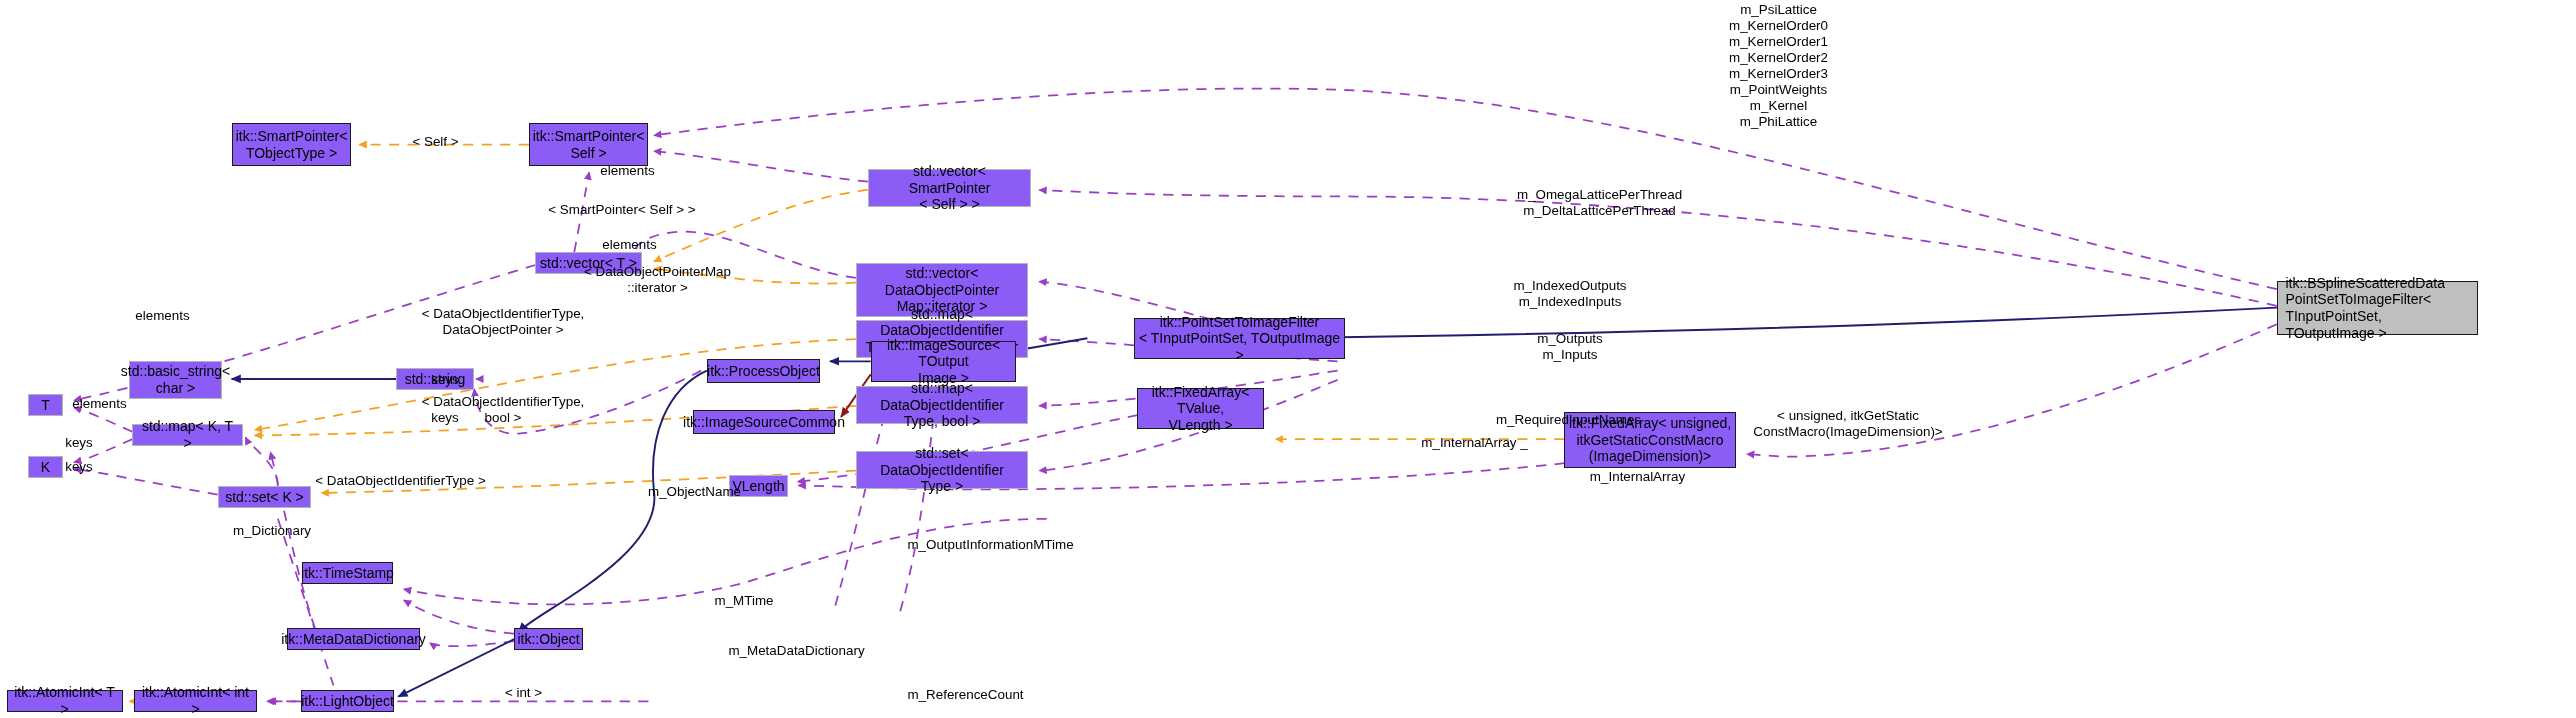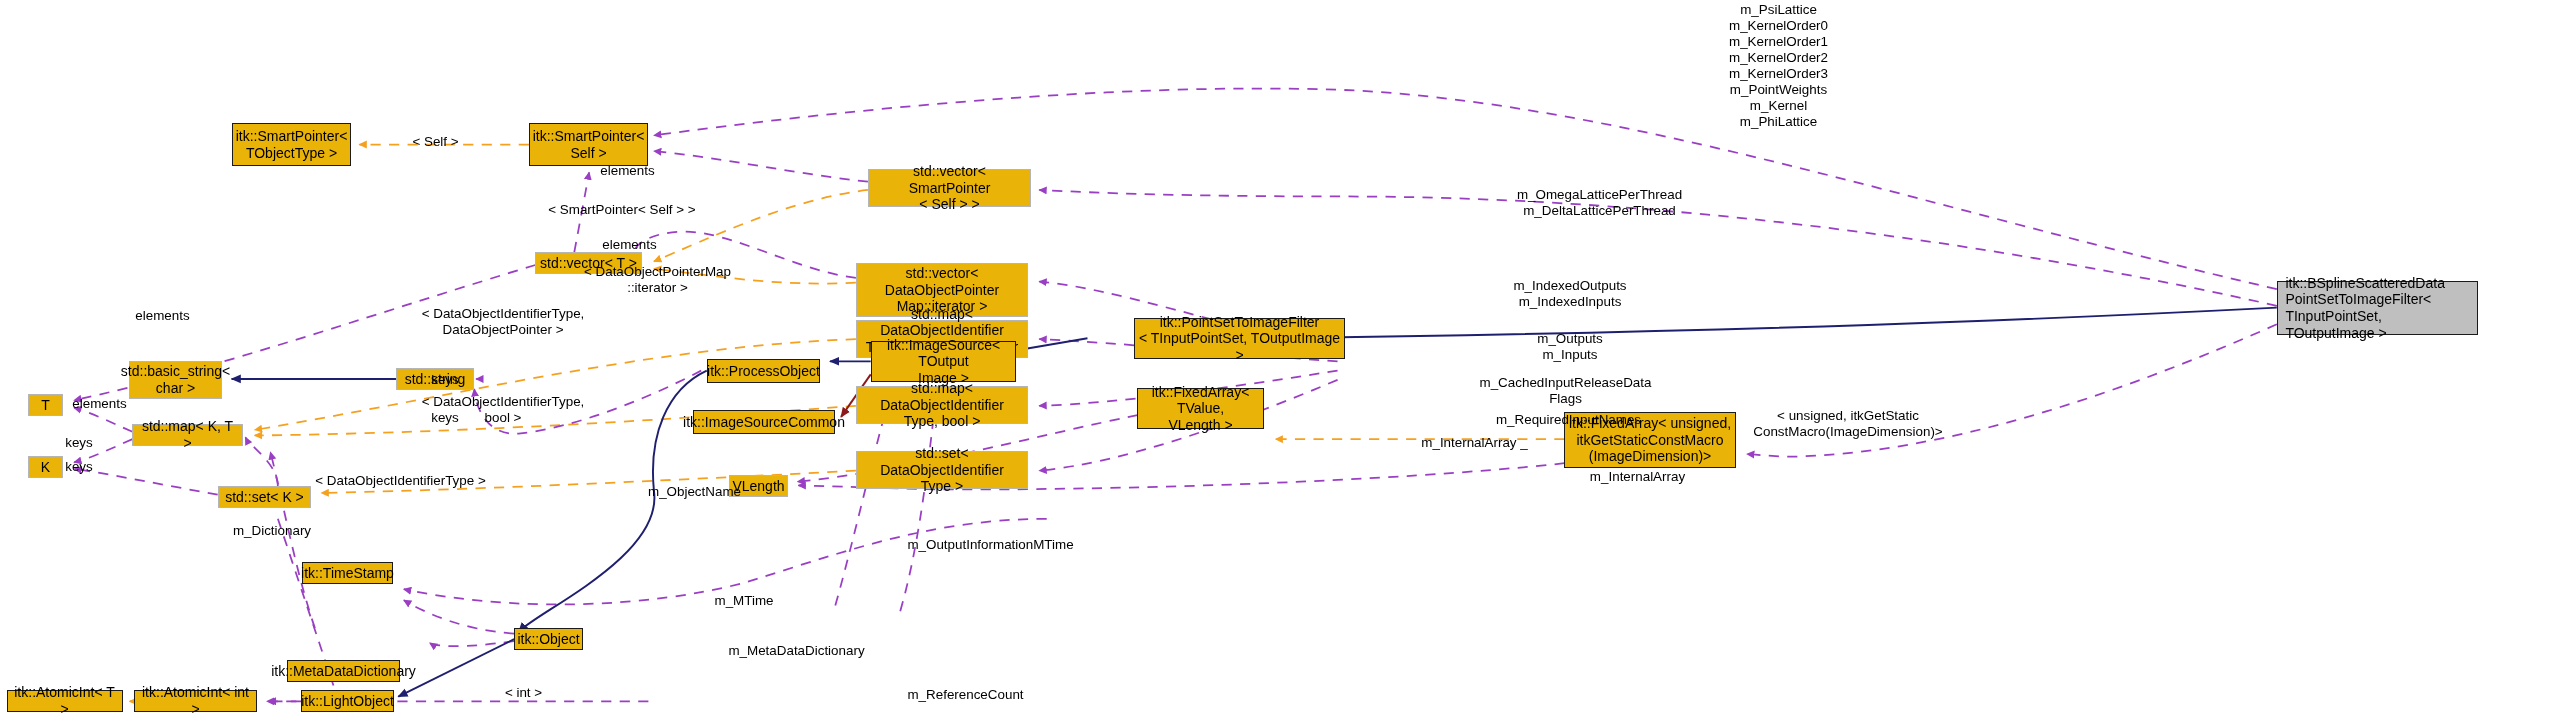--- a/index.html
+++ b/index.html
@@ -27,21 +27,21 @@
   .node {
     position: absolute;
     box-sizing: border-box;
     display: flex;
     align-items: center;
     justify-content: center;
     text-align: center;
     font-size: 14px;
     line-height: 1.18;
     color: #000000;
-    background: #eab308;
+    background: #8b5cf6;
     white-space: pre-line;
     padding: 0.9px 3.7px;
     z-index: 5;
   }
   
   .node.solid {
     border: 1.5px solid #1b1b1b;
   }
   
   .node.light {
@@ -212,21 +212,21 @@
   <div class="node light" style="left:729px;top:475px;width:59px;height:22px">VLength</div>
 
   <div class="node solid" style="left:871px;top:341px;width:145px;height:41px">itk::ImageSource&lt; TOutput
 Image &gt;</div>
 
   <div class="node solid" style="left:1137px;top:388px;width:127px;height:41px">itk::FixedArray&lt; TValue,
 VLength &gt;</div>
 
   <div class="node solid" style="left:302px;top:562px;width:91px;height:22px">itk::TimeStamp</div>
 
-  <div class="node solid" style="left:287px;top:660px;width:113px;height:22px">itk::MetaDataDictionary</div>
+  <div class="node solid" style="left:287px;top:628px;width:133px;height:22px">itk::MetaDataDictionary</div>
 
   <div class="node solid" style="left:514px;top:628px;width:69px;height:22px">itk::Object</div>
 
   <div class="node solid" style="left:6.5px;top:690px;width:116px;height:22px">itk::AtomicInt&lt; T &gt;</div>
 
   <div class="node solid" style="left:134px;top:690px;width:123px;height:22px">itk::AtomicInt&lt; int &gt;</div>
 
   <div class="node solid" style="left:301px;top:690px;width:93px;height:22px">itk::LightObject</div>
 
   <div class="node solid" style="left:1134px;top:318px;width:211px;height:41px">itk::PointSetToImageFilter
@@ -274,22 +274,20 @@
   <div class="edge-label" style="left:625px;top:484px;width:139px">m_ObjectName</div>
 
   <div class="edge-label" style="left:207px;top:523px;width:130px">m_Dictionary</div>
 
   <div class="edge-label" style="left:1482px;top:278px;width:176px">m_IndexedOutputs
 m_IndexedInputs</div>
 
   <div class="edge-label" style="left:1496px;top:331px;width:148px">m_Outputs
 m_Inputs</div>
 
-  <div class="edge-label" style="left:1431px;top:375px;width:269px">m_CachedInputReleaseData
-Flags</div>
 
   <div class="edge-label" style="left:1462px;top:412px;width:213px">m_RequiredInputNames</div>
 
   <div class="edge-label" style="left:1391px;top:435px;width:167px">m_InternalArray _</div>
 
   <div class="edge-label" style="left:1559px;top:469px;width:157px">m_InternalArray</div>
 
   <div class="edge-label" style="left:1723px;top:408px;width:250px">&lt; unsigned, itkGetStatic
 ConstMacro(ImageDimension)&gt;</div>
 

